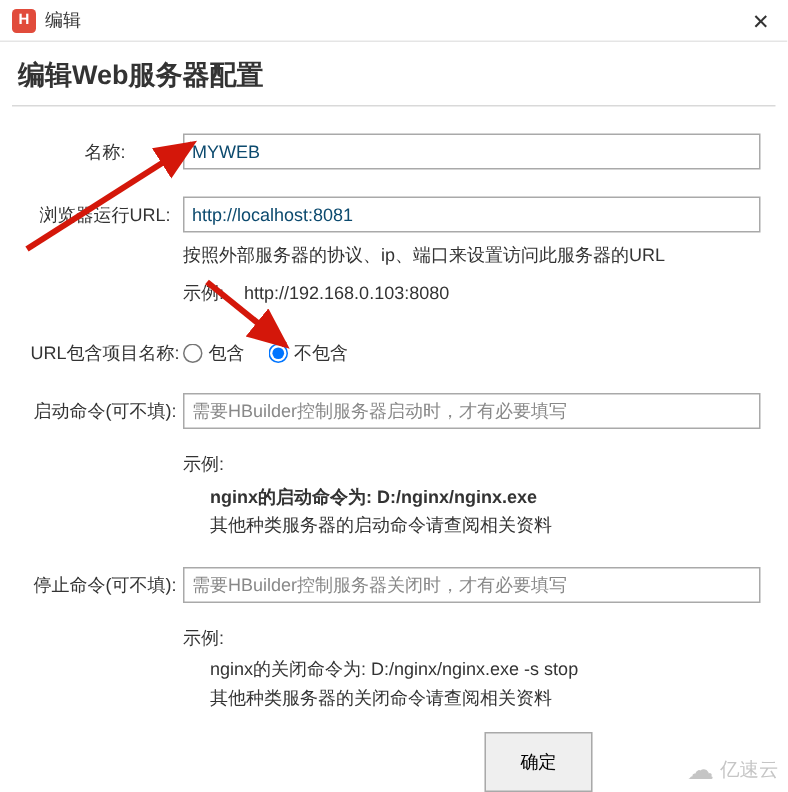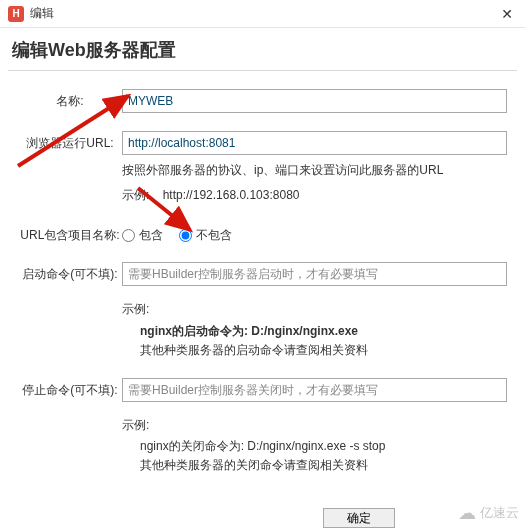--- a/index.html
+++ b/index.html
@@ -92,21 +92,21 @@
     }
     .radio-opt { display: flex; align-items: center; gap: 4px; cursor: pointer; }
     .radio-opt input { margin: 0; }
     .block { margin-bottom: 18px; }
     .block.last { margin-bottom: 8px; }
     .ok-btn {
       position: absolute;
       right: 130px;
       bottom: 0;
       width: 72px;
-      height: 20px;
+      height: 40px;
       border: 1px solid #a9a9a9;
       background: #efefef;
       font-size: 12px;
       cursor: pointer;
       font-family: inherit;
     }
     .arrow1, .arrow2 { position: absolute; pointer-events: none; }
     .arrow1 { left: 12px; top: 86px; }
     .arrow2 { left: 134px; top: 184px; }
     .watermark {

